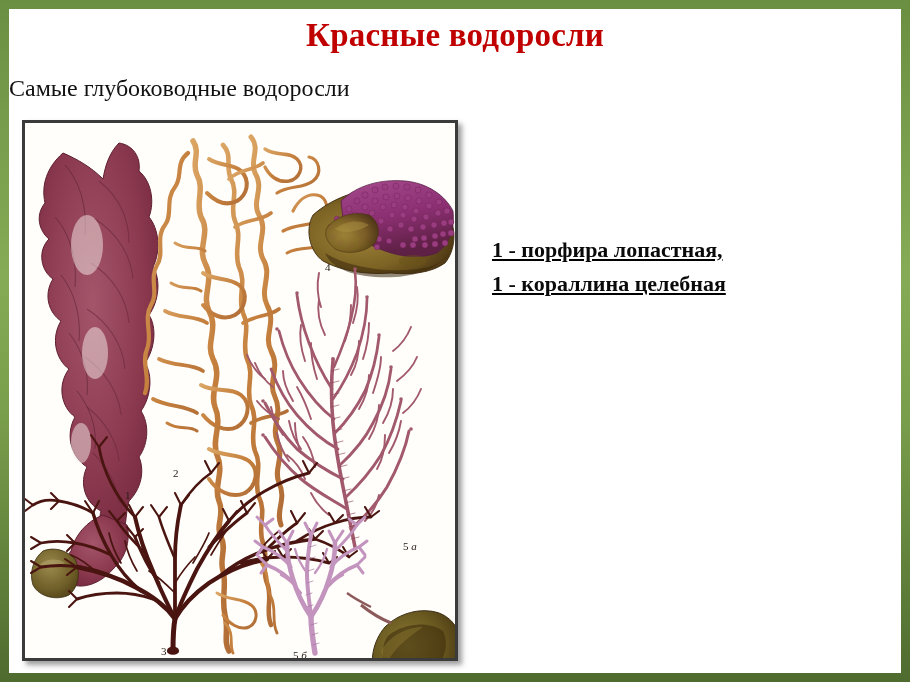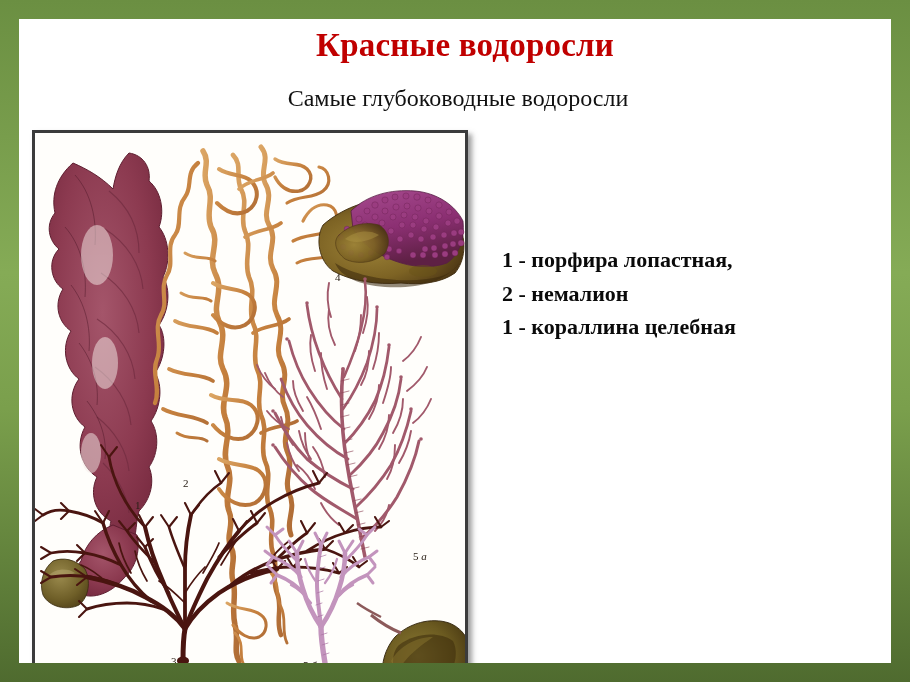--- a/index.html
+++ b/index.html
@@ -9,51 +9,50 @@
     font-family:"Liberation Serif", serif;
     overflow:hidden;
     position:relative;
   }
   
   #slide-frame{
     position:absolute;left:0;top:0;width:910px;height:682px;
     box-sizing:border-box;
     background:
       linear-gradient(180deg,#6b8f42 0%,#85ab56 40%,#7a9f4c 60%,#4f6b2f 100%);
-    padding:19px;
+    padding:9px;
   }
   #slide-canvas{
     position:relative;
     width:100%;height:100%;
     background:#ffffff;
     overflow:hidden;
   }
 
   
   #page-title{
     position:absolute;left:0;top:7px;width:892px;
     text-align:center;
     color:#c00000;
     font-weight:bold;
     font-size:33px;
     line-height:38px;
     letter-spacing:.2px;
   }
   #page-subtitle{
     position:absolute;left:0;top:65px;width:878px;
-    text-align:center;
     color:#111111;
     font-size:24px;
     line-height:28px;
     font-weight:normal;
   }
 
   
   #legend{
-    position:absolute;left:483px;top:224px;width:380px;
+    position:absolute;left:483px;top:224px;width:380px;text-decoration:underline;
   }
   .legend-line{
     font-size:22px;
     line-height:33.5px;
     font-weight:bold;
     color:#0a0a0a;
     white-space:nowrap;
   }
 
   
@@ -80,21 +79,20 @@
 <body>
 
 <div id="slide-frame">
   <div id="slide-canvas">
 
     <div id="page-title">Красные водоросли</div>
     <div id="page-subtitle">Самые глубоководные водоросли</div>
 
     <div id="legend">
       <div class="legend-line">1 - порфира лопастная,</div>
-      <div class="legend-line">2 - немалион</div>
       <div class="legend-line">1 - кораллина целебная</div>
     </div>
 
     <div id="plate-frame">
       <div class="inner">
         <svg id="plate-svg" viewBox="0 0 430 535" preserveAspectRatio="none">
           <defs>
             <radialGradient id="gPorph" cx="45%" cy="40%" r="75%">
               <stop offset="0%" stop-color="#a4556a"></stop>
               <stop offset="55%" stop-color="#8c3a50"></stop>

